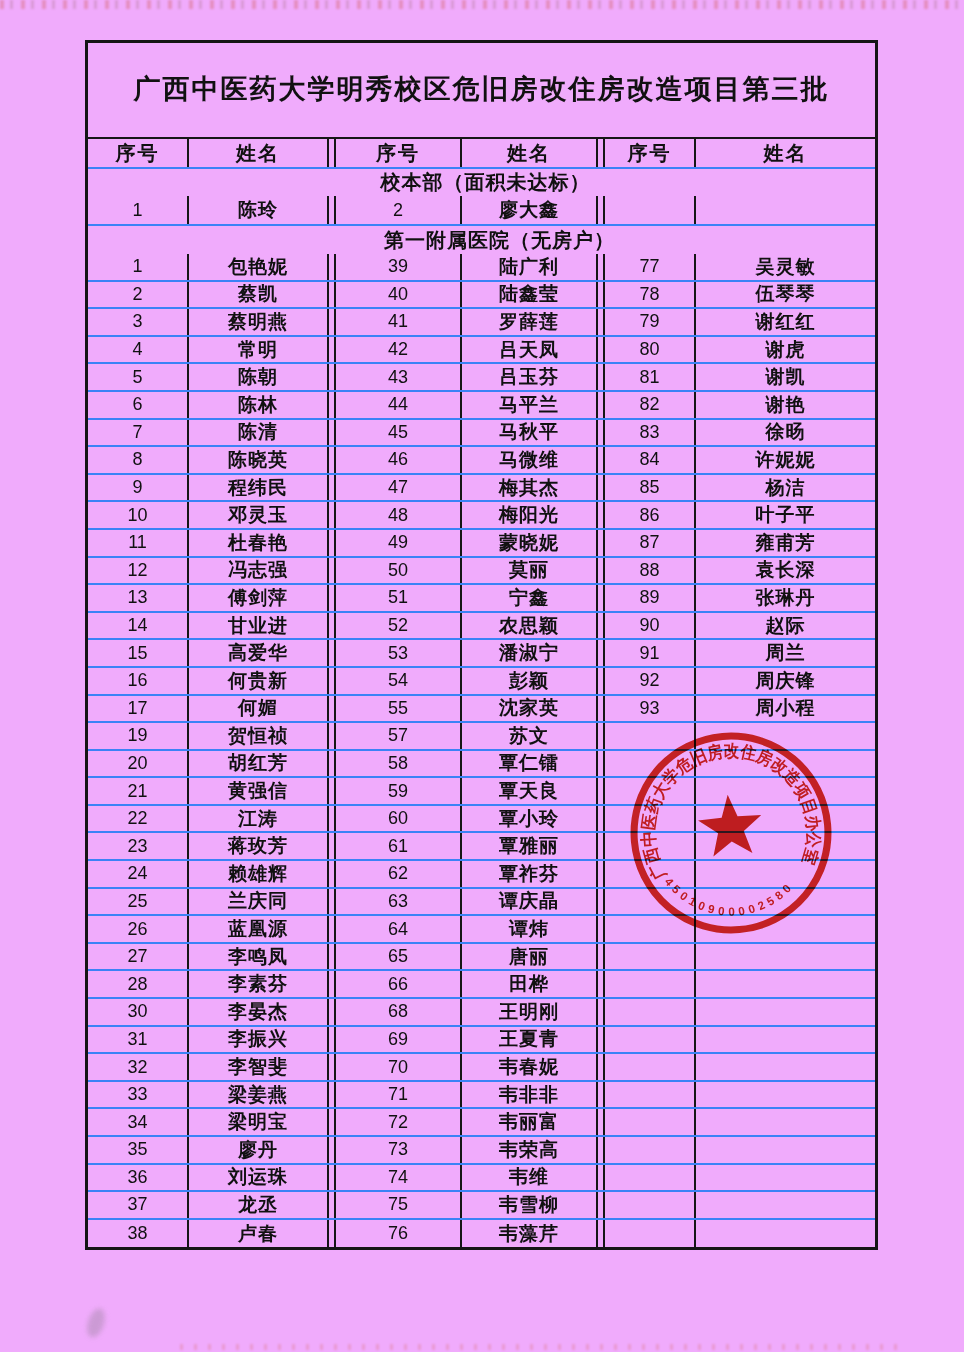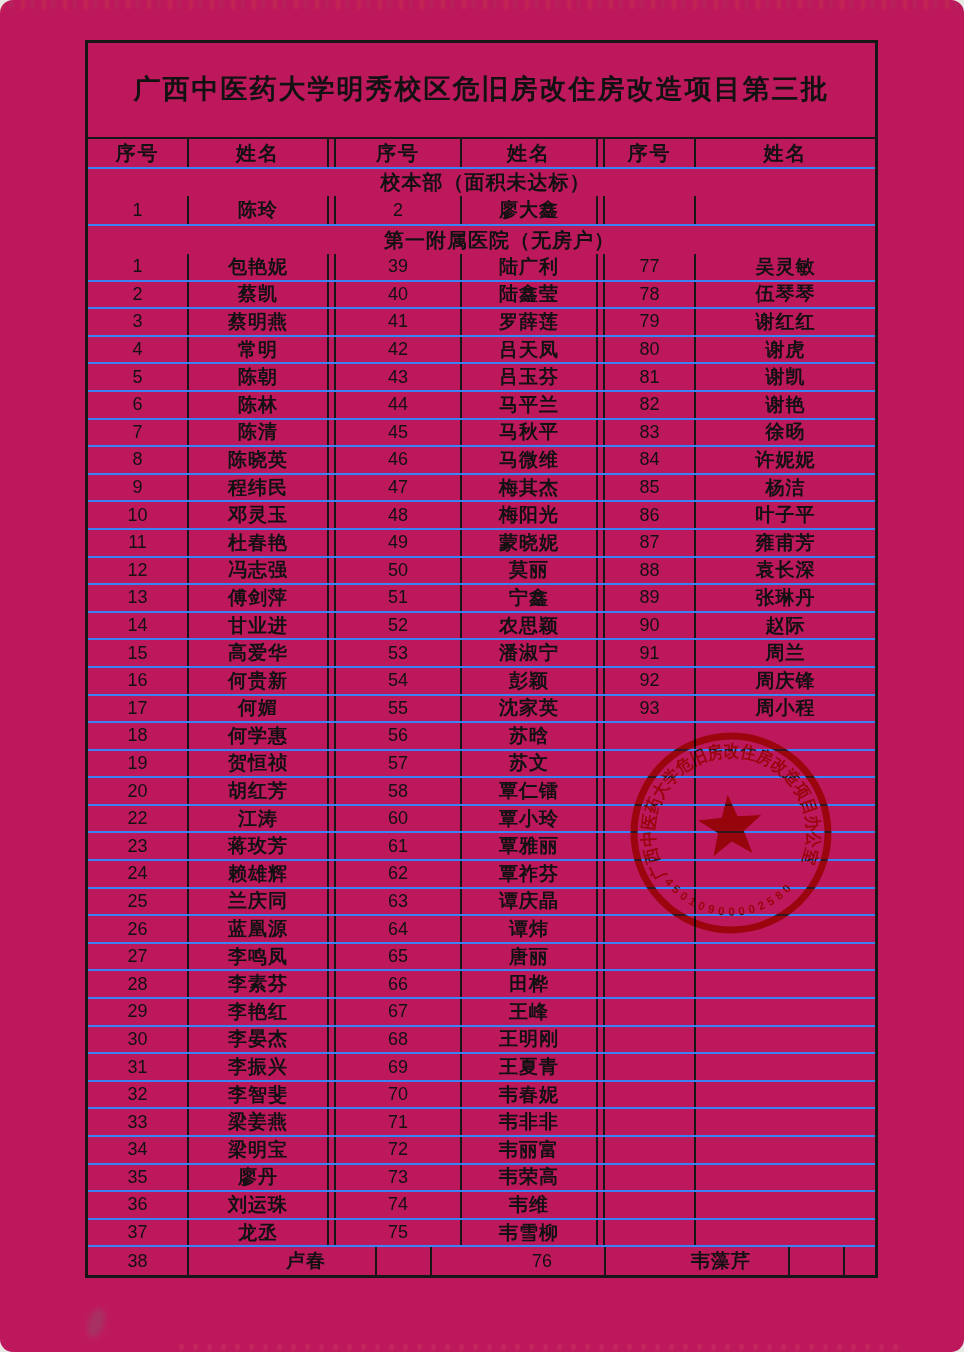--- a/index.html
+++ b/index.html
@@ -1,20 +1,20 @@
 <!DOCTYPE html>
 <html><head>
 <meta charset="utf-8">
 <style>
   * { margin:0; padding:0; box-sizing:border-box; }
   html,body { background:#e8e8e4; }
   .sheet {
     position:relative; width:964px; height:1352px;
-    background:#be185d; overflow:hidden;
-    font-family:"Liberation Sans", sans-serif; color:#111;border-radius:13px;
+    background:#f0abfc; overflow:hidden;
+    font-family:"Liberation Sans", sans-serif; color:#111;
   }
   
   .artifact-top {
     position:absolute; top:0; left:0; right:0; height:9px;
     background:repeating-linear-gradient(90deg,
       rgba(204,80,60,.30) 0 4px, rgba(204,80,60,0) 4px 10px,
       rgba(140,90,80,.22) 10px 13px, rgba(204,80,60,0) 13px 21px);
     filter:blur(1.2px);
   }
   .artifact-bottom {
@@ -34,21 +34,21 @@
     border:3px solid #161616;
   }
   .title-row { height:96px; border-bottom:2px solid #161616;
     display:flex; flex-direction:column; align-items:center; justify-content:center; }
   .title-line { font-size:27px; font-weight:700; letter-spacing:2px; line-height:1.45; white-space:nowrap; }
   .row {
     display:grid;
     grid-template-columns:101px 140px 7px 126px 136px 7px 91px 1fr;
     border-bottom:2px solid #3b82f6;
   }
-  .row:last-child { border-bottom:none;gap:48px; }
+  .row:last-child { border-bottom:none; }
   .header-row { height:30px; }
   .section-row { display:flex; align-items:center; justify-content:center;
     font-size:20px; font-weight:700; letter-spacing:1px; }
   .sec-a { height:27px;padding-left:8px; }
   .sec-b { height:28px;margin-left:36px; }
   .school-row { height:30px; }
   .body-row { height:27.6px; }
   .c { display:flex; align-items:center; justify-content:center;
     border-right:2px solid #161616; overflow:hidden; }
   .c.last { border-right:none; }
@@ -269,50 +269,50 @@
           <div class="c numcell">17</div>
           <div class="c namecell">何媚</div>
           <div class="g"></div>
           <div class="c numcell">55</div>
           <div class="c namecell">沈家英</div>
           <div class="g"></div>
           <div class="c numcell">93</div>
           <div class="c namecell last">周小程</div>
         </div>
         <div class="row body-row">
-          <div class="c numcell">18</div>
-          <div class="c namecell">何学惠</div>
-          <div class="g"></div>
-          <div class="c numcell">56</div>
-          <div class="c namecell">苏晗</div>
-          <div class="g"></div>
-          <div class="c numcell"></div>
-          <div class="c namecell last"></div>
-        </div>
-        <div class="row body-row">
           <div class="c numcell">19</div>
           <div class="c namecell">贺恒祯</div>
           <div class="g"></div>
           <div class="c numcell">57</div>
           <div class="c namecell">苏文</div>
           <div class="g"></div>
           <div class="c numcell"></div>
           <div class="c namecell last"></div>
         </div>
         <div class="row body-row">
           <div class="c numcell">20</div>
           <div class="c namecell">胡红芳</div>
           <div class="g"></div>
           <div class="c numcell">58</div>
           <div class="c namecell">覃仁镭</div>
           <div class="g"></div>
           <div class="c numcell"></div>
           <div class="c namecell last"></div>
         </div>
         <div class="row body-row">
+          <div class="c numcell">21</div>
+          <div class="c namecell">黄强信</div>
+          <div class="g"></div>
+          <div class="c numcell">59</div>
+          <div class="c namecell">覃天良</div>
+          <div class="g"></div>
+          <div class="c numcell"></div>
+          <div class="c namecell last"></div>
+        </div>
+        <div class="row body-row">
           <div class="c numcell">22</div>
           <div class="c namecell">江涛</div>
           <div class="g"></div>
           <div class="c numcell">60</div>
           <div class="c namecell">覃小玲</div>
           <div class="g"></div>
           <div class="c numcell"></div>
           <div class="c namecell last"></div>
         </div>
         <div class="row body-row">
@@ -364,30 +364,20 @@
           <div class="g"></div>
           <div class="c numcell"></div>
           <div class="c namecell last"></div>
         </div>
         <div class="row body-row">
           <div class="c numcell">28</div>
           <div class="c namecell">李素芬</div>
           <div class="g"></div>
           <div class="c numcell">66</div>
           <div class="c namecell">田桦</div>
-          <div class="g"></div>
-          <div class="c numcell"></div>
-          <div class="c namecell last"></div>
-        </div>
-        <div class="row body-row">
-          <div class="c numcell">29</div>
-          <div class="c namecell">李艳红</div>
-          <div class="g"></div>
-          <div class="c numcell">67</div>
-          <div class="c namecell">王峰</div>
           <div class="g"></div>
           <div class="c numcell"></div>
           <div class="c namecell last"></div>
         </div>
         <div class="row body-row">
           <div class="c numcell">30</div>
           <div class="c namecell">李晏杰</div>
           <div class="g"></div>
           <div class="c numcell">68</div>
           <div class="c namecell">王明刚</div>

